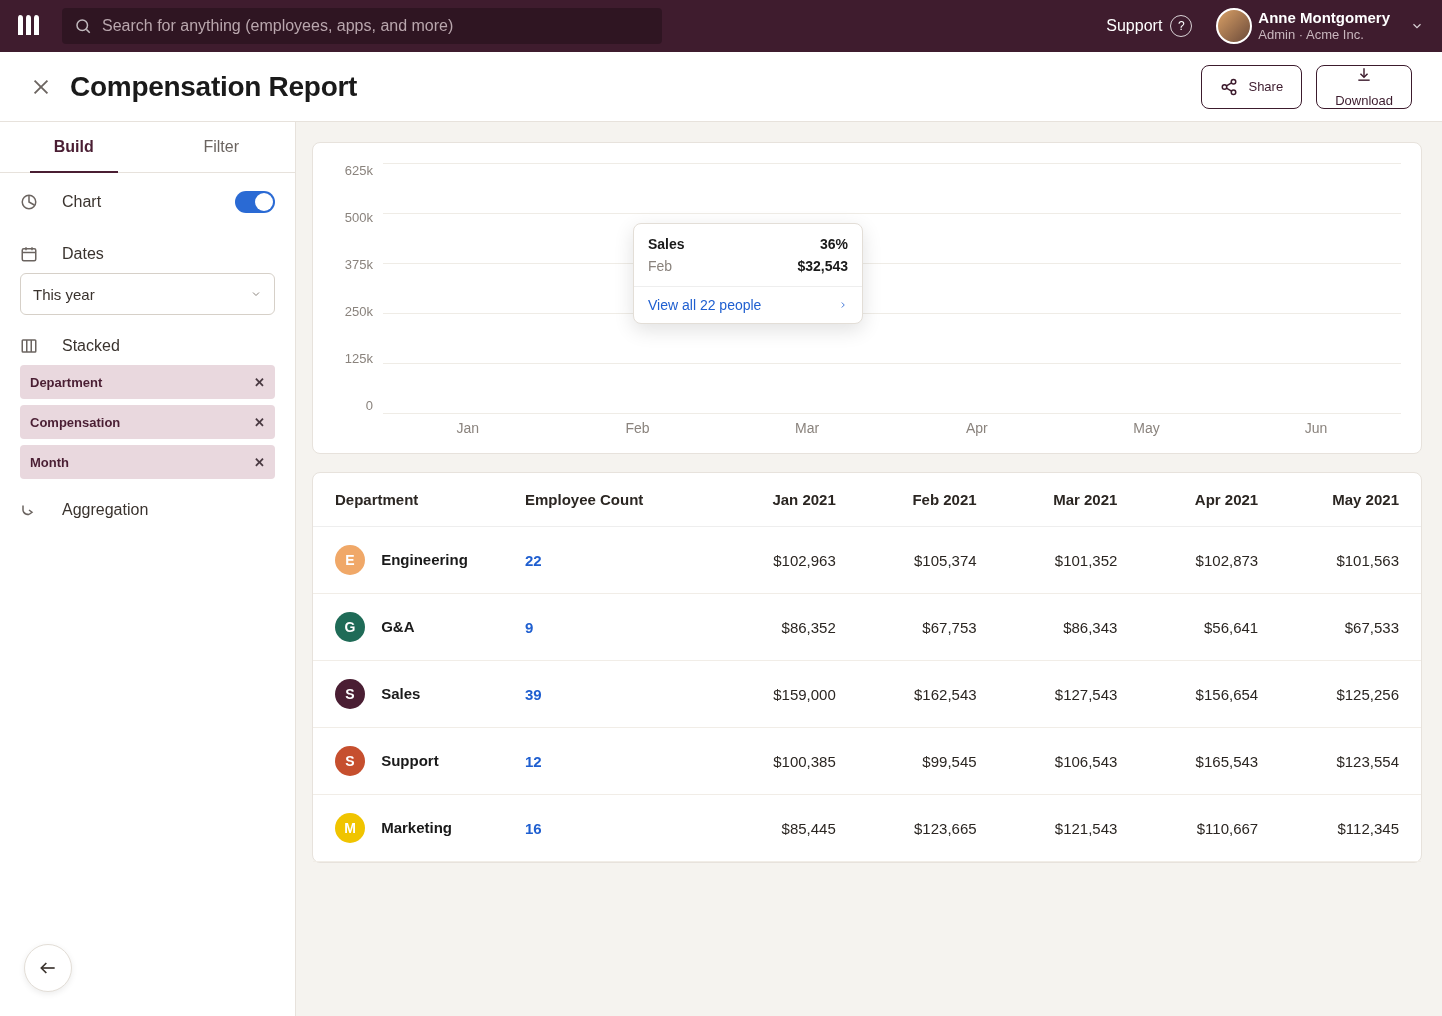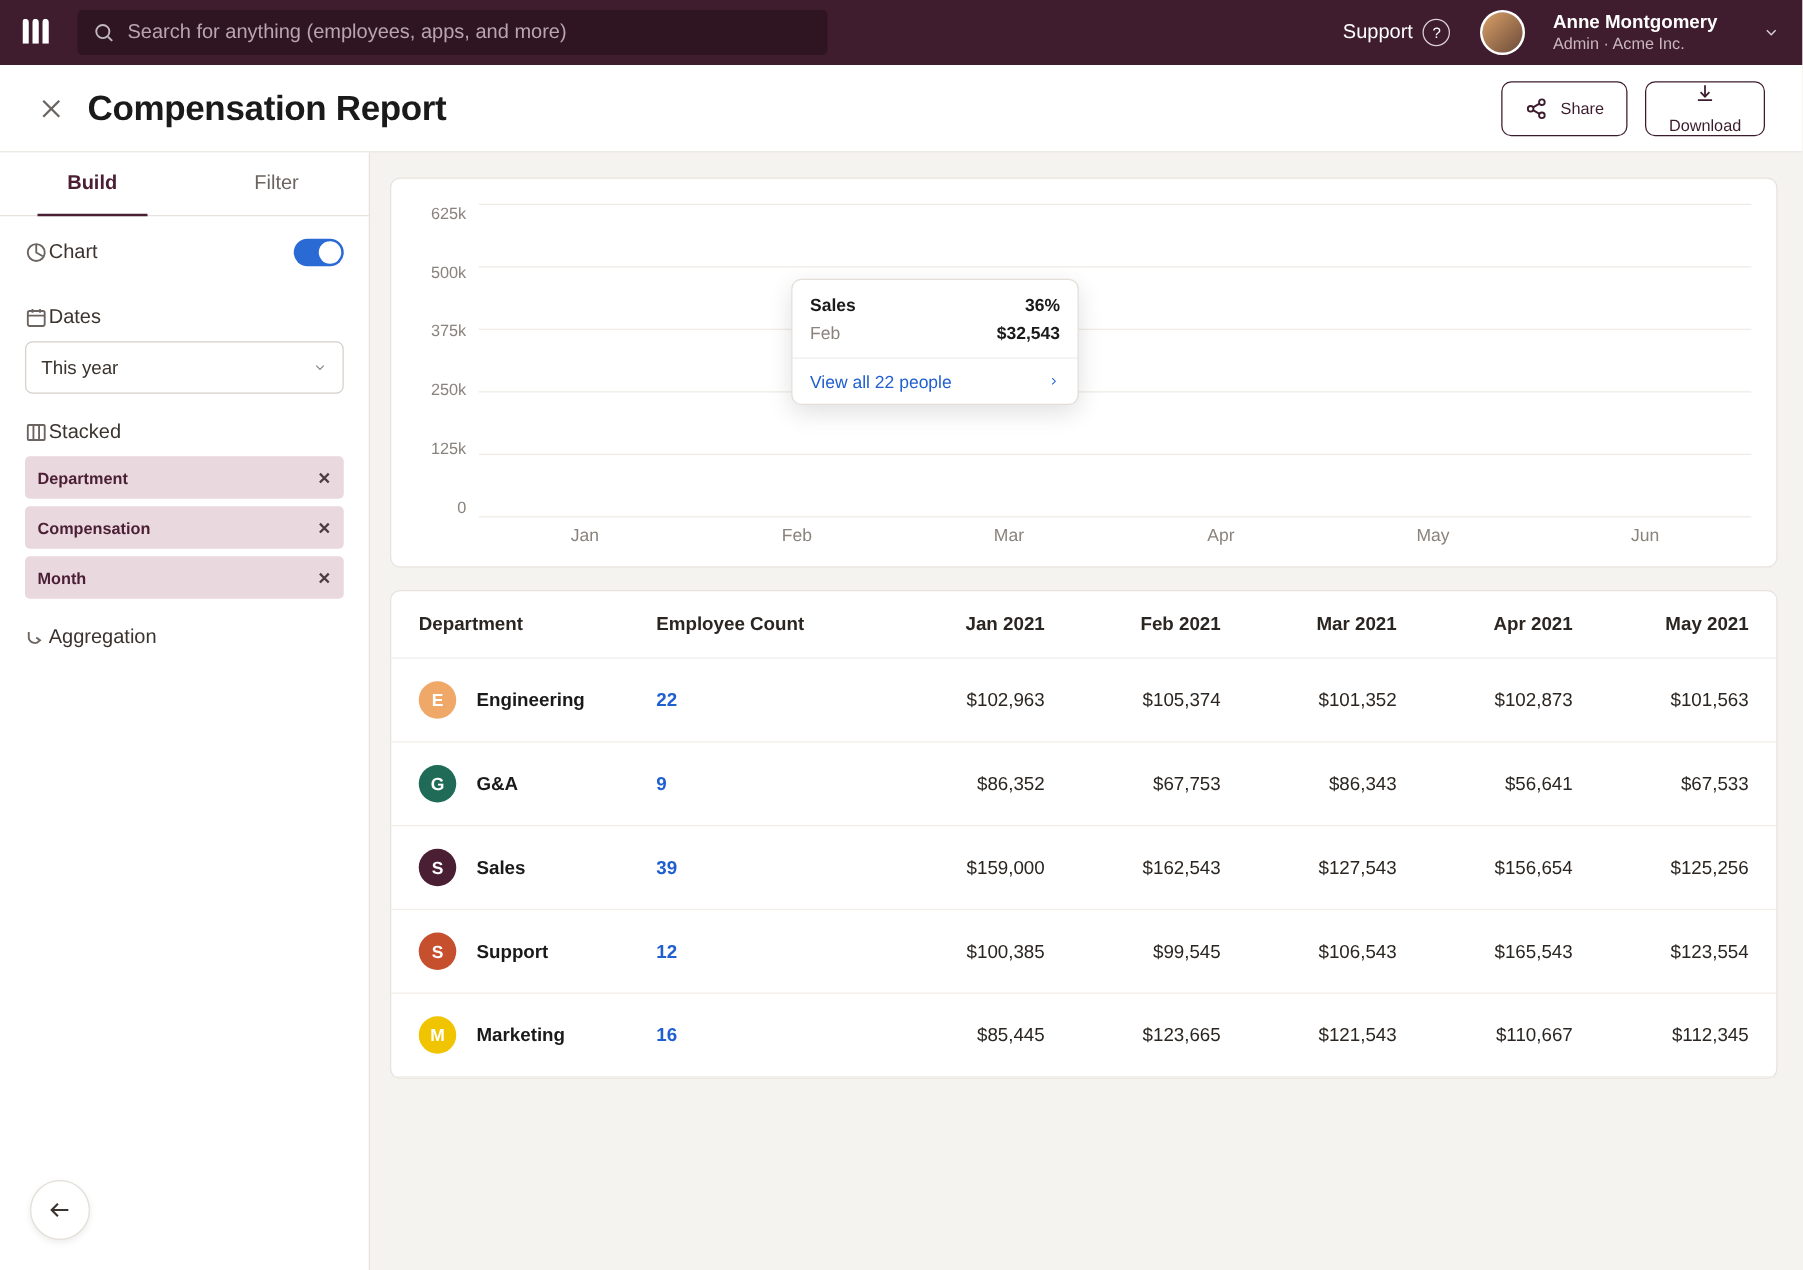--- a/index.html
+++ b/index.html
@@ -8,21 +8,21 @@
 
 .topbar { height:52px; background:#3f1c2e; display:flex; align-items:center; padding:0 18px; color:#fff; }
 .logo { margin-right:18px; color:#fff; }
 .search { flex:0 0 600px; height:36px; background:rgba(0,0,0,0.25); border-radius:4px; display:flex; align-items:center; padding:0 12px; }
 .search svg { opacity:.7; }
 .search input { flex:1; background:transparent; border:0; color:#d7c8cf; font-size:16px; margin-left:10px; outline:none; }
 .search input::placeholder { color:#b9a6ad; }
 .topbar-spacer { flex:1; }
 .support { display:flex; align-items:center; gap:8px; margin-right:24px; font-size:16px; }
 .support-icon { width:22px; height:22px; border:1.5px solid rgba(255,255,255,.8); border-radius:50%; display:flex; align-items:center; justify-content:center; font-size:12px; }
-.user { display:flex; align-items:center; gap:22px; }
+.user { display:flex; align-items:center; gap:6px; }
 .avatar { width:36px; height:36px; border-radius:50%; background:linear-gradient(135deg,#d9a066,#6b4a3a); border:2px solid #fff; }
 .user-text { line-height:1.2; }
 .user-name { font-size:15px; font-weight:600; }
 .user-role { font-size:13px; color:#c9b7be; }
 .chev { margin-left:14px; opacity:.8; }
 
 
 .header { background:#fff; height:70px; display:flex; align-items:center; padding:0 30px; border-bottom:1px solid #e7e2dc; }
 .close-x { width:22px; height:22px; margin-right:18px; color:#6b6460; cursor:pointer; }
 .page-title { font-size:28px; font-weight:700; letter-spacing:-0.01em; }
@@ -35,21 +35,21 @@
 .sidebar { width:296px; background:#fff; border-right:1px solid #e7e2dc; min-height:calc(100vh - 122px); padding-bottom:104px; position:relative; }
 .main { flex:1; padding:20px 0 20px 16px;border-radius:26px; }
 
 
 .tabs { display:flex; border-bottom:1px solid #e7e2dc; }
 .tab { flex:1; text-align:center; padding:16px 0; font-size:16px; color:#6b6460; cursor:pointer; }
 .tab.active { color:#4a1e33; font-weight:600; position:relative; }
 .tab.active::after { content:""; position:absolute; left:20%; right:20%; bottom:-1px; height:2px; background:#4a1e33; }
 
 .panel { padding:18px 20px; }
-.row-label { display:flex; align-items:center; gap:1px; margin-bottom:10px; color:#3a332e; font-size:16px; }
+.row-label { display:flex; align-items:center; gap:24px; margin-bottom:10px; color:#3a332e; font-size:16px; }
 .row-label svg { color:#6b6460; }
 .toggle { margin-left:auto; width:40px; height:22px; background:#2a6ad4; border-radius:11px; position:relative; }
 .toggle::after { content:""; position:absolute; right:2px; top:2px; width:18px; height:18px; background:#fff; border-radius:50%; }
 .select { width:100%; height:42px; border:1px solid #d6d0c8; border-radius:6px; display:flex; align-items:center; padding:0 12px; color:#3a332e; font-size:15px; background:#fff; cursor:pointer; justify-content:space-between; }
 .select .caret { color:#8a837d; }
 .section-gap { height:22px; }
 
 .chips { display:flex; flex-direction:column; gap:6px; }
 .chip { height:34px; background:#e9d8de; border-radius:4px; display:flex; align-items:center; padding:0 10px; color:#4a1e33; font-size:13px; font-weight:600; }
 .chip .x { margin-left:auto; color:#4a3a42; cursor:pointer; }

